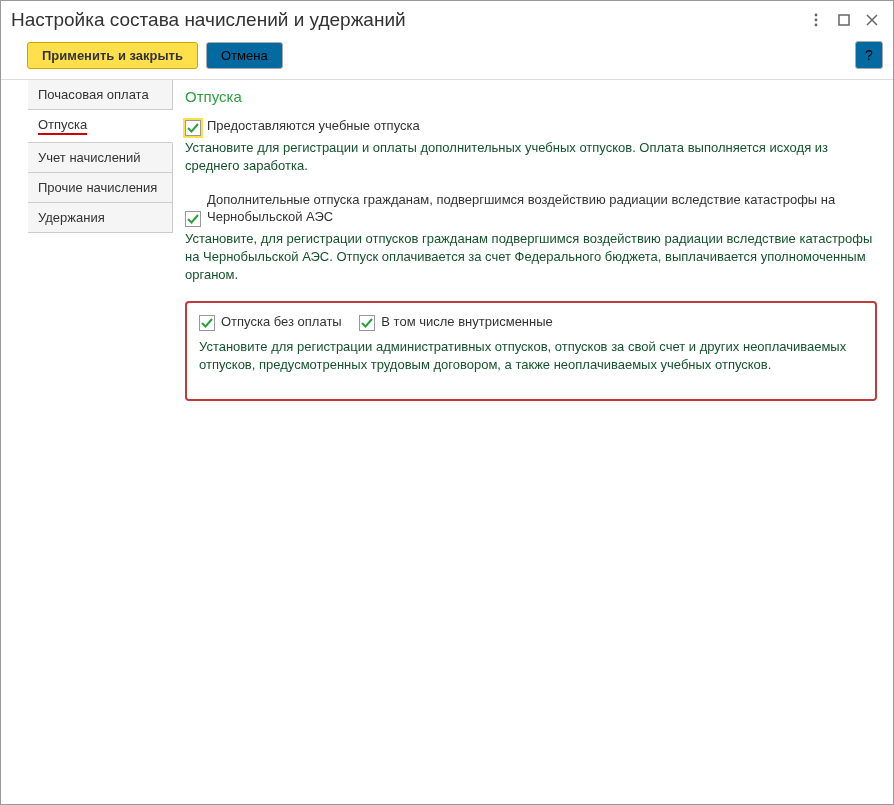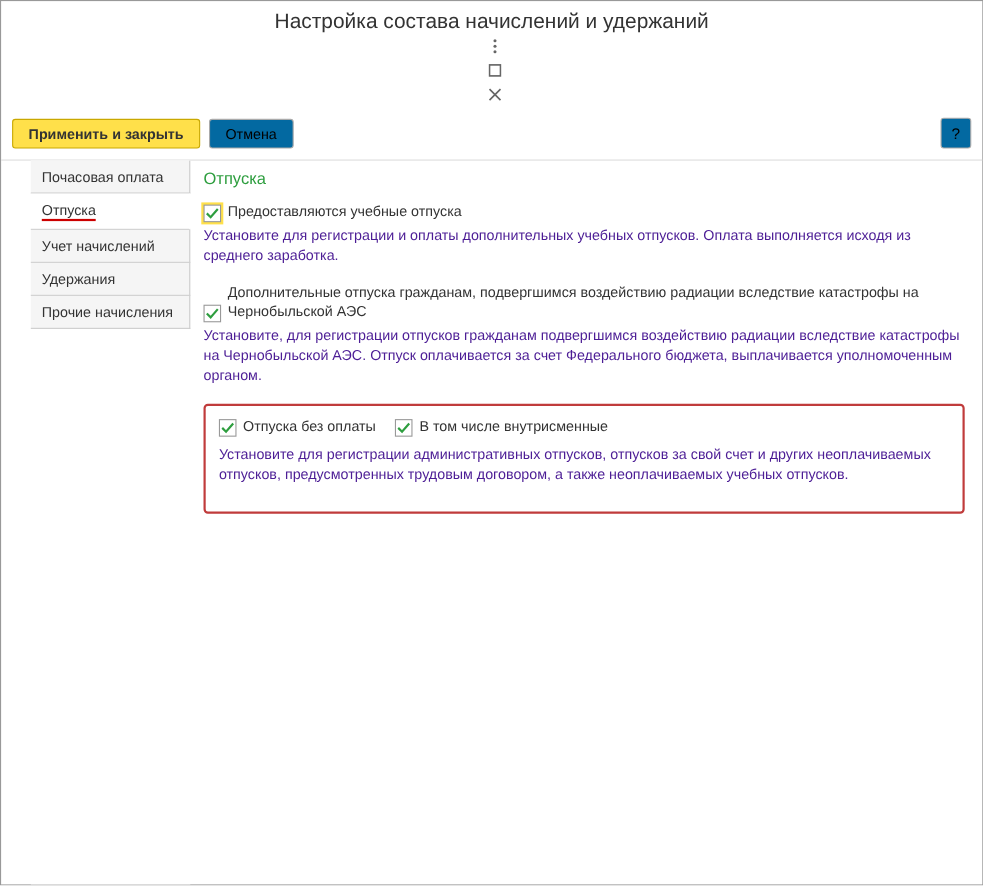--- a/index.html
+++ b/index.html
@@ -13,23 +13,22 @@
   .window {
     width: 894px;
     height: 805px;
     border: 1px solid #999;
     display: flex;
     flex-direction: column;
     background: #fff;
   }
   .titlebar {
     display: flex;
-    align-items: center;
+    align-items: flex-start;
     padding: 8px 10px 4px 10px;
-    flex-direction: column;
   }
   .titlebar h1 {
     font-size: 19px;
     font-weight: normal;
     margin: 0;
     flex: 1;
     color: #333;
   }
   .titlebar .winbtn {
     width: 22px;
@@ -39,20 +38,21 @@
     justify-content: center;
     margin-left: 6px;
     cursor: pointer;
     color: #555;
   }
   .toolbar {
     display: flex;
     align-items: center;
     padding: 6px 10px 10px 10px;
     gap: 8px;
+    margin-left: 16px;
   }
   .btn {
     border: 1px solid #aaa;
     background: #0369a1;
     padding: 5px 14px;
     font-size: 13px;
     cursor: pointer;
     border-radius: 3px;
   }
   .btn-primary {
@@ -137,21 +137,21 @@
   }
   .checkbox.hl {
     box-shadow: 0 0 0 2px #ffe04a;
   }
   .checkbox svg { display: block; }
   .opt-label {
     color: #333;
     line-height: 1.35;
   }
   .hint {
-    color: #4c1d95;
+    color: #14532d;
     font-size: 13px;
     line-height: 1.4;
     margin: 4px 0 16px 0;
   }
   .hl-box {
     border: 2px solid #c03b3b;
     border-radius: 4px;
     padding: 10px 12px 6px 12px;
     margin-top: 4px;
   }
@@ -195,24 +195,24 @@
       <div class="sidebar-item">
         <span class="label">Почасовая оплата</span>
       </div>
       <div class="sidebar-item active">
         <span class="label">Отпуска</span>
       </div>
       <div class="sidebar-item">
         <span class="label">Учет начислений</span>
       </div>
       <div class="sidebar-item">
+        <span class="label">Прочие начисления</span>
+      </div>
+      <div class="sidebar-item">
         <span class="label">Удержания</span>
-      </div>
-      <div class="sidebar-item">
-        <span class="label">Прочие начисления</span>
       </div>
     </div>
 
     <div class="content">
       <h2>Отпуска</h2>
 
       <div class="option-row">
         <span class="checkbox hl">
           <svg width="12" height="12" viewBox="0 0 12 12">
               <path d="M1 6 L4.5 9.5 L11 2" stroke="#2e9e3f" stroke-width="2" fill="none"></path>

